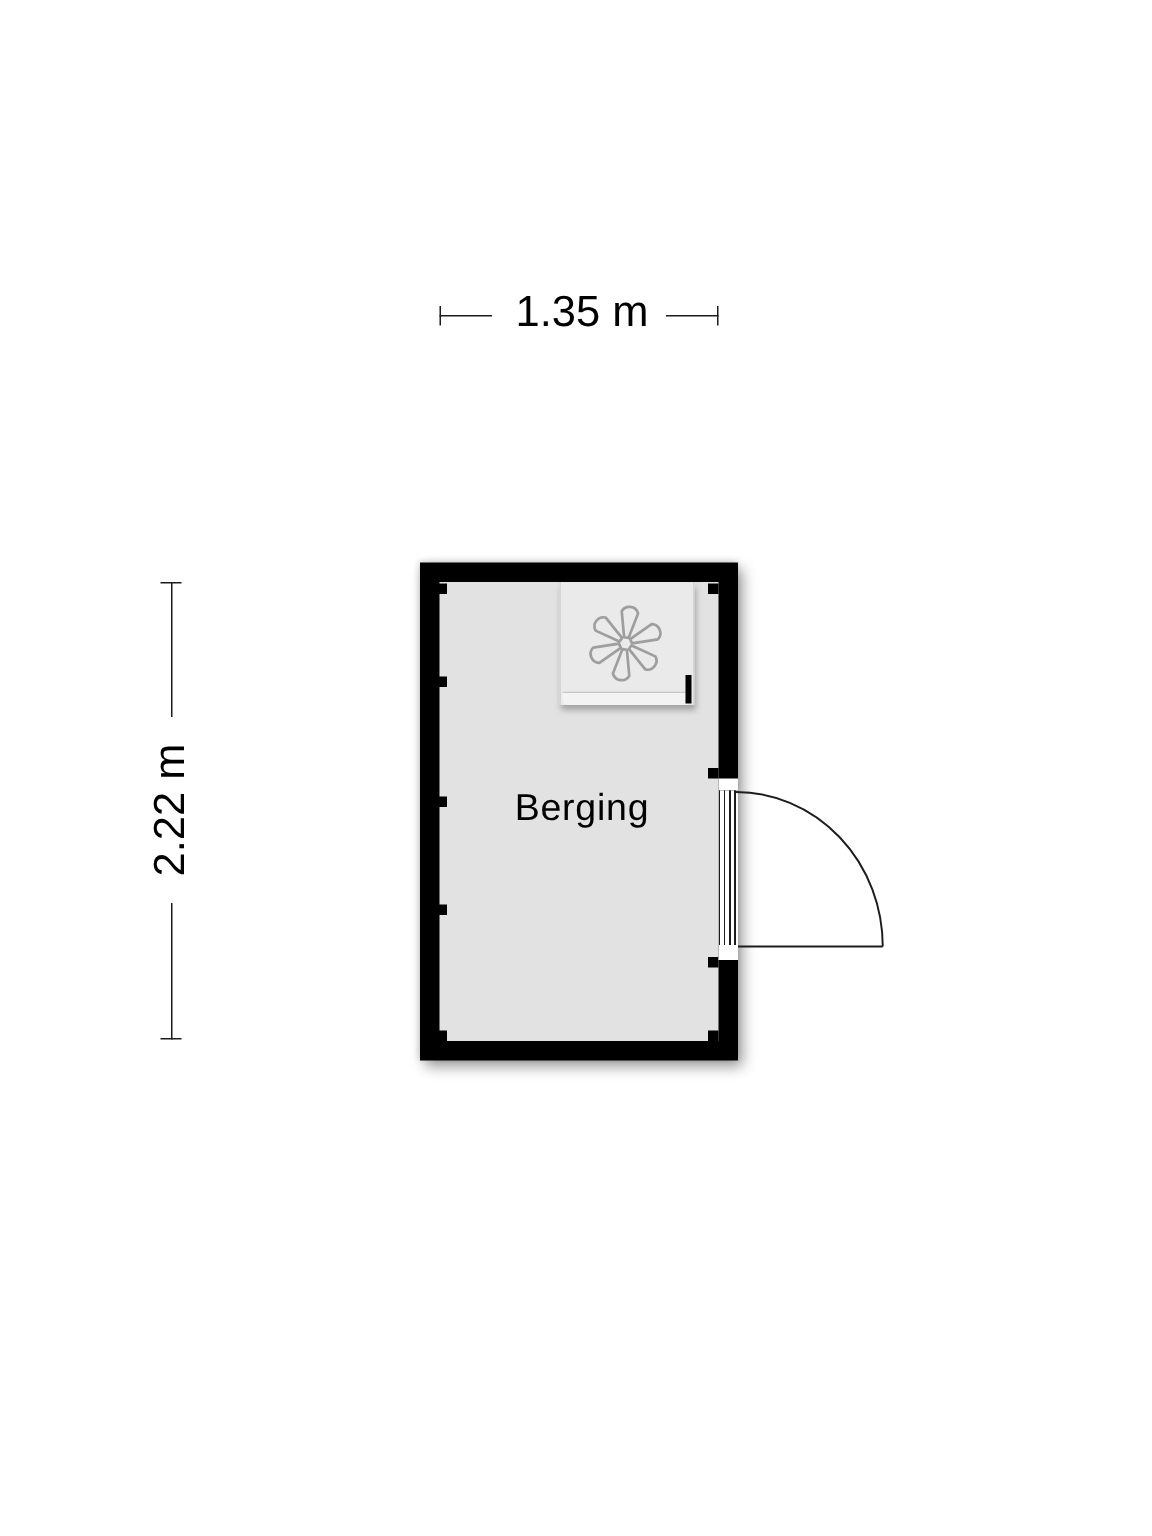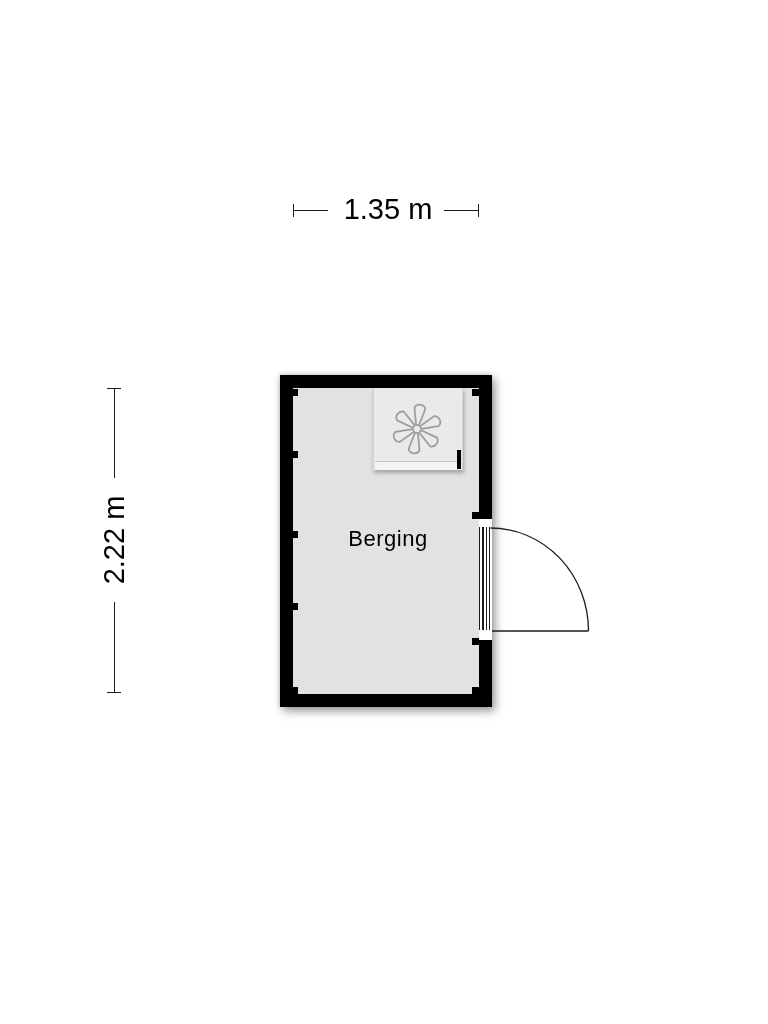--- a/index.html
+++ b/index.html
@@ -11,21 +11,21 @@
        font-family:"Liberation Sans","DejaVu Sans",sans-serif;color:var(--text);}
   .canvas{position:relative;width:768px;height:888px;}
 
   
   .plan-outer{position:absolute;left:280px;top:375px;width:212px;height:332px;
               background:var(--wall);
               box-shadow:3px 4px 9px rgba(0,0,0,.42), -1px -1px 4px rgba(0,0,0,.15);}
   .plan-floor{position:absolute;left:293px;top:388px;width:186px;height:306px;
               background:var(--floor);}
   .room-label{position:absolute;left:388px;top:539px;transform:translate(-50%,-50%);
-              font-size:22px;letter-spacing:.5px;color:var(--text);white-space:nowrap;}
+              font-size:25px;letter-spacing:.5px;color:var(--text);white-space:nowrap;}
 
   
   .machine{position:absolute;left:373px;top:388px;width:88px;height:82px;
            background:var(--machine-body);
            border-left:1px solid #d4d4d4;border-right:1px solid #d4d4d4;
            box-shadow:1px 3px 4px rgba(0,0,0,.28);}
   .machine-front{position:absolute;left:1px;right:1px;bottom:0;height:8px;
                  background:var(--machine-front);border-top:1px solid #c6c6c6;
                  border-radius:0 0 3px 3px;}
   .machine-tick{position:absolute;left:457px;top:450px;width:4px;height:19px;

